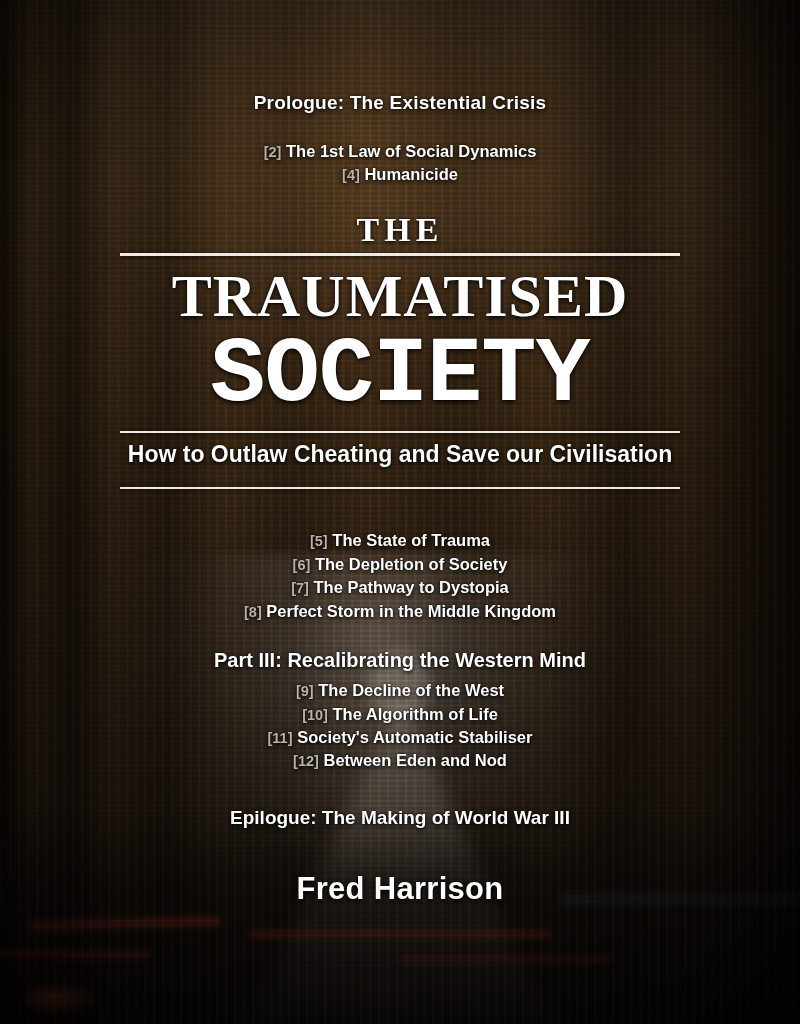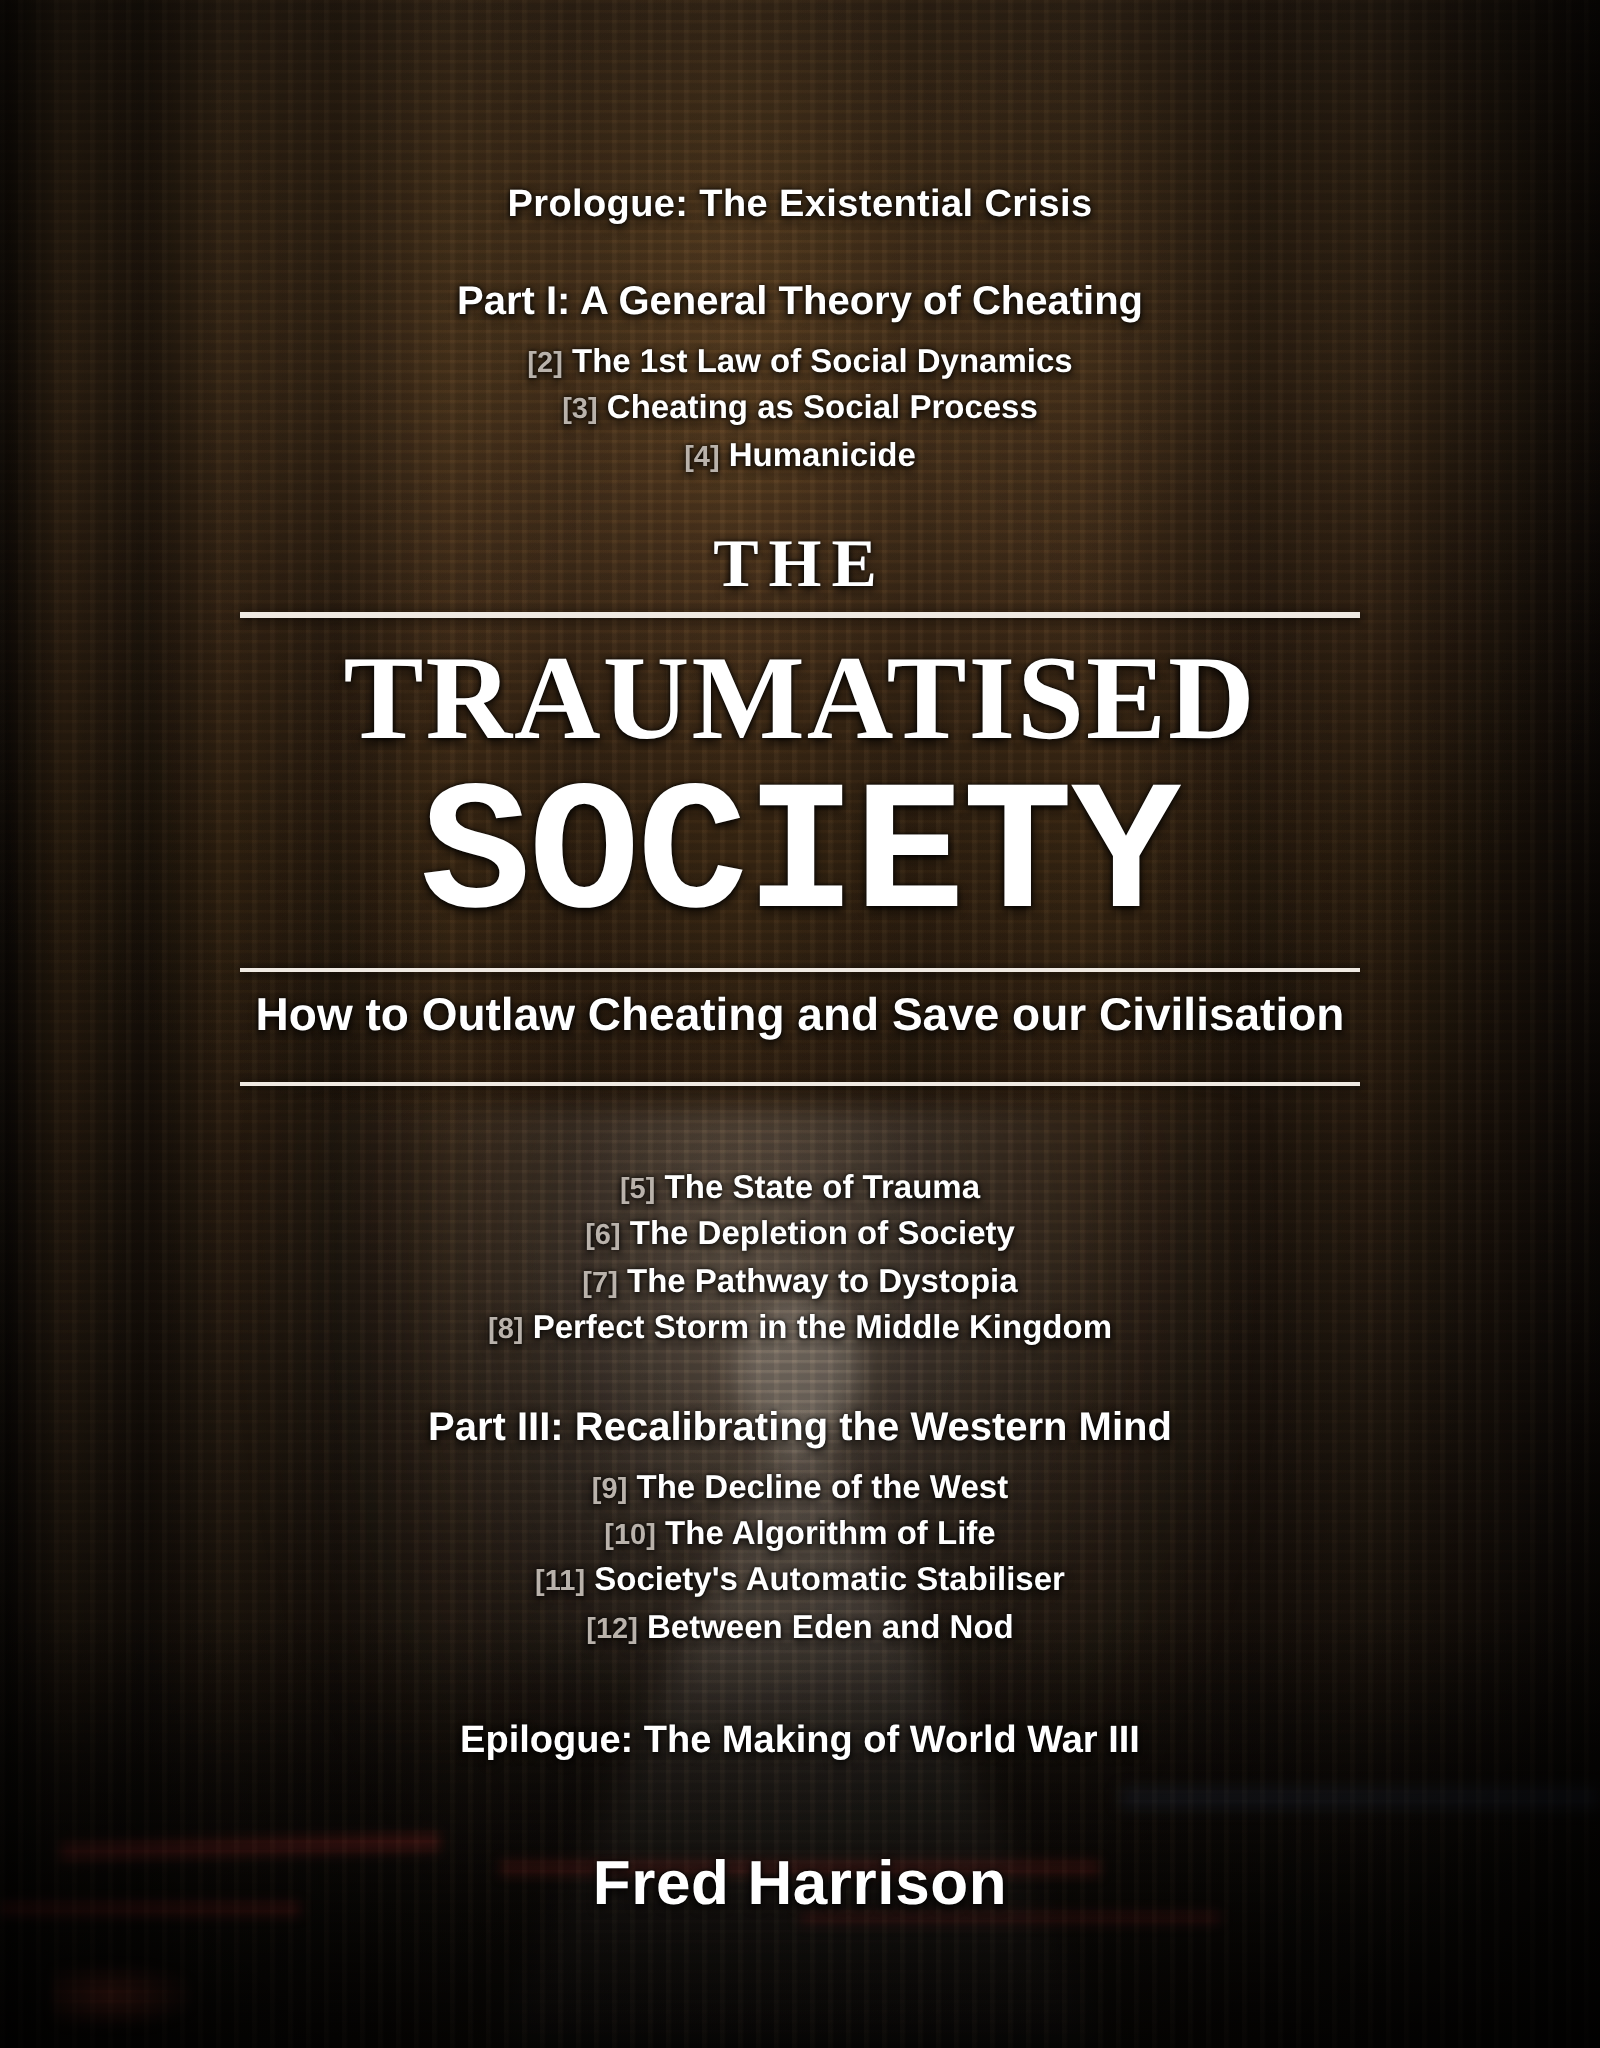--- a/index.html
+++ b/index.html
@@ -286,28 +286,23 @@
   <div class="corner-mark"></div>
   <div class="bg-streaks"></div>
   <div class="bg-scan"></div>
   <div class="vignette"></div>
 
   <div class="content">
 
     <div class="prologue">Prologue: The Existential Crisis</div>
 
     <div class="part-block">
-      <div class="part-title">Part I: A General Theory of Cheating</div>
       <div class="chapter">
         <span class="num">[2]</span>
         <span>The 1st Law of Social Dynamics</span>
-      </div>
-      <div class="chapter">
-        <span class="num">[3]</span>
-        <span>Cheating as Social Process</span>
       </div>
       <div class="chapter">
         <span class="num">[4]</span>
         <span>Humanicide</span>
       </div>
     </div>
 
     <div class="title-block">
       <div class="the-word">THE</div>
       <div class="rule"></div>

